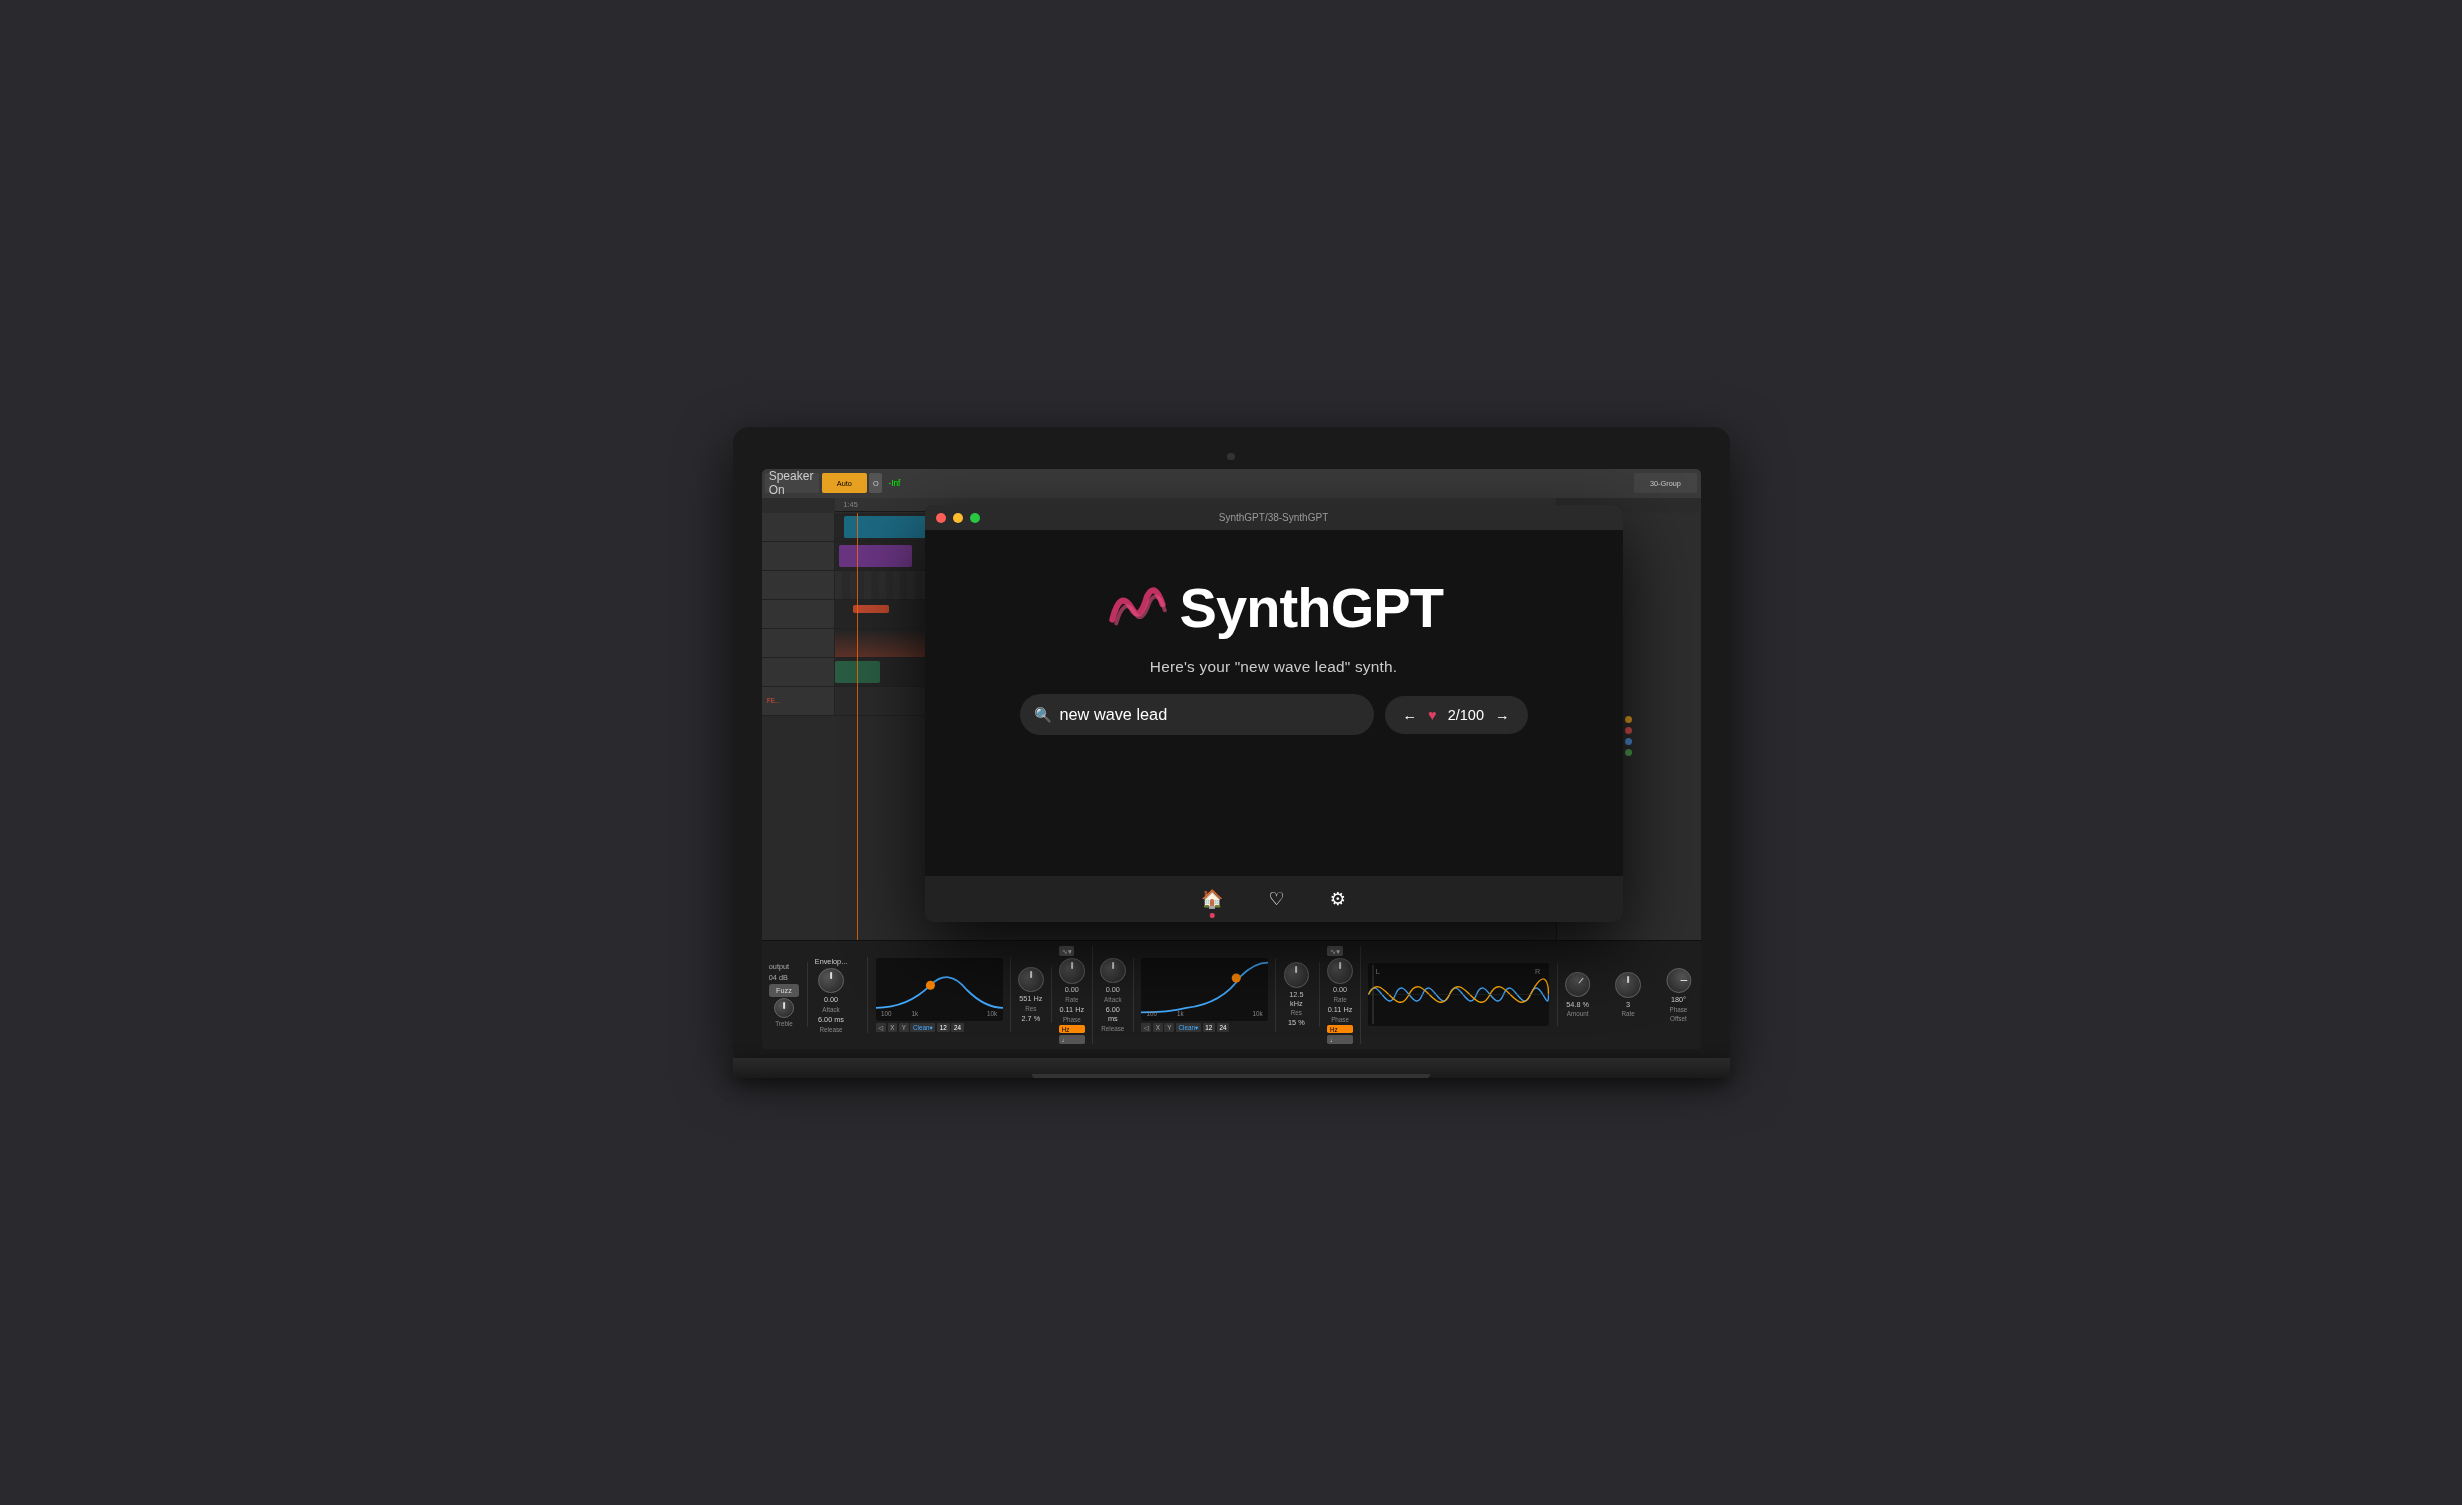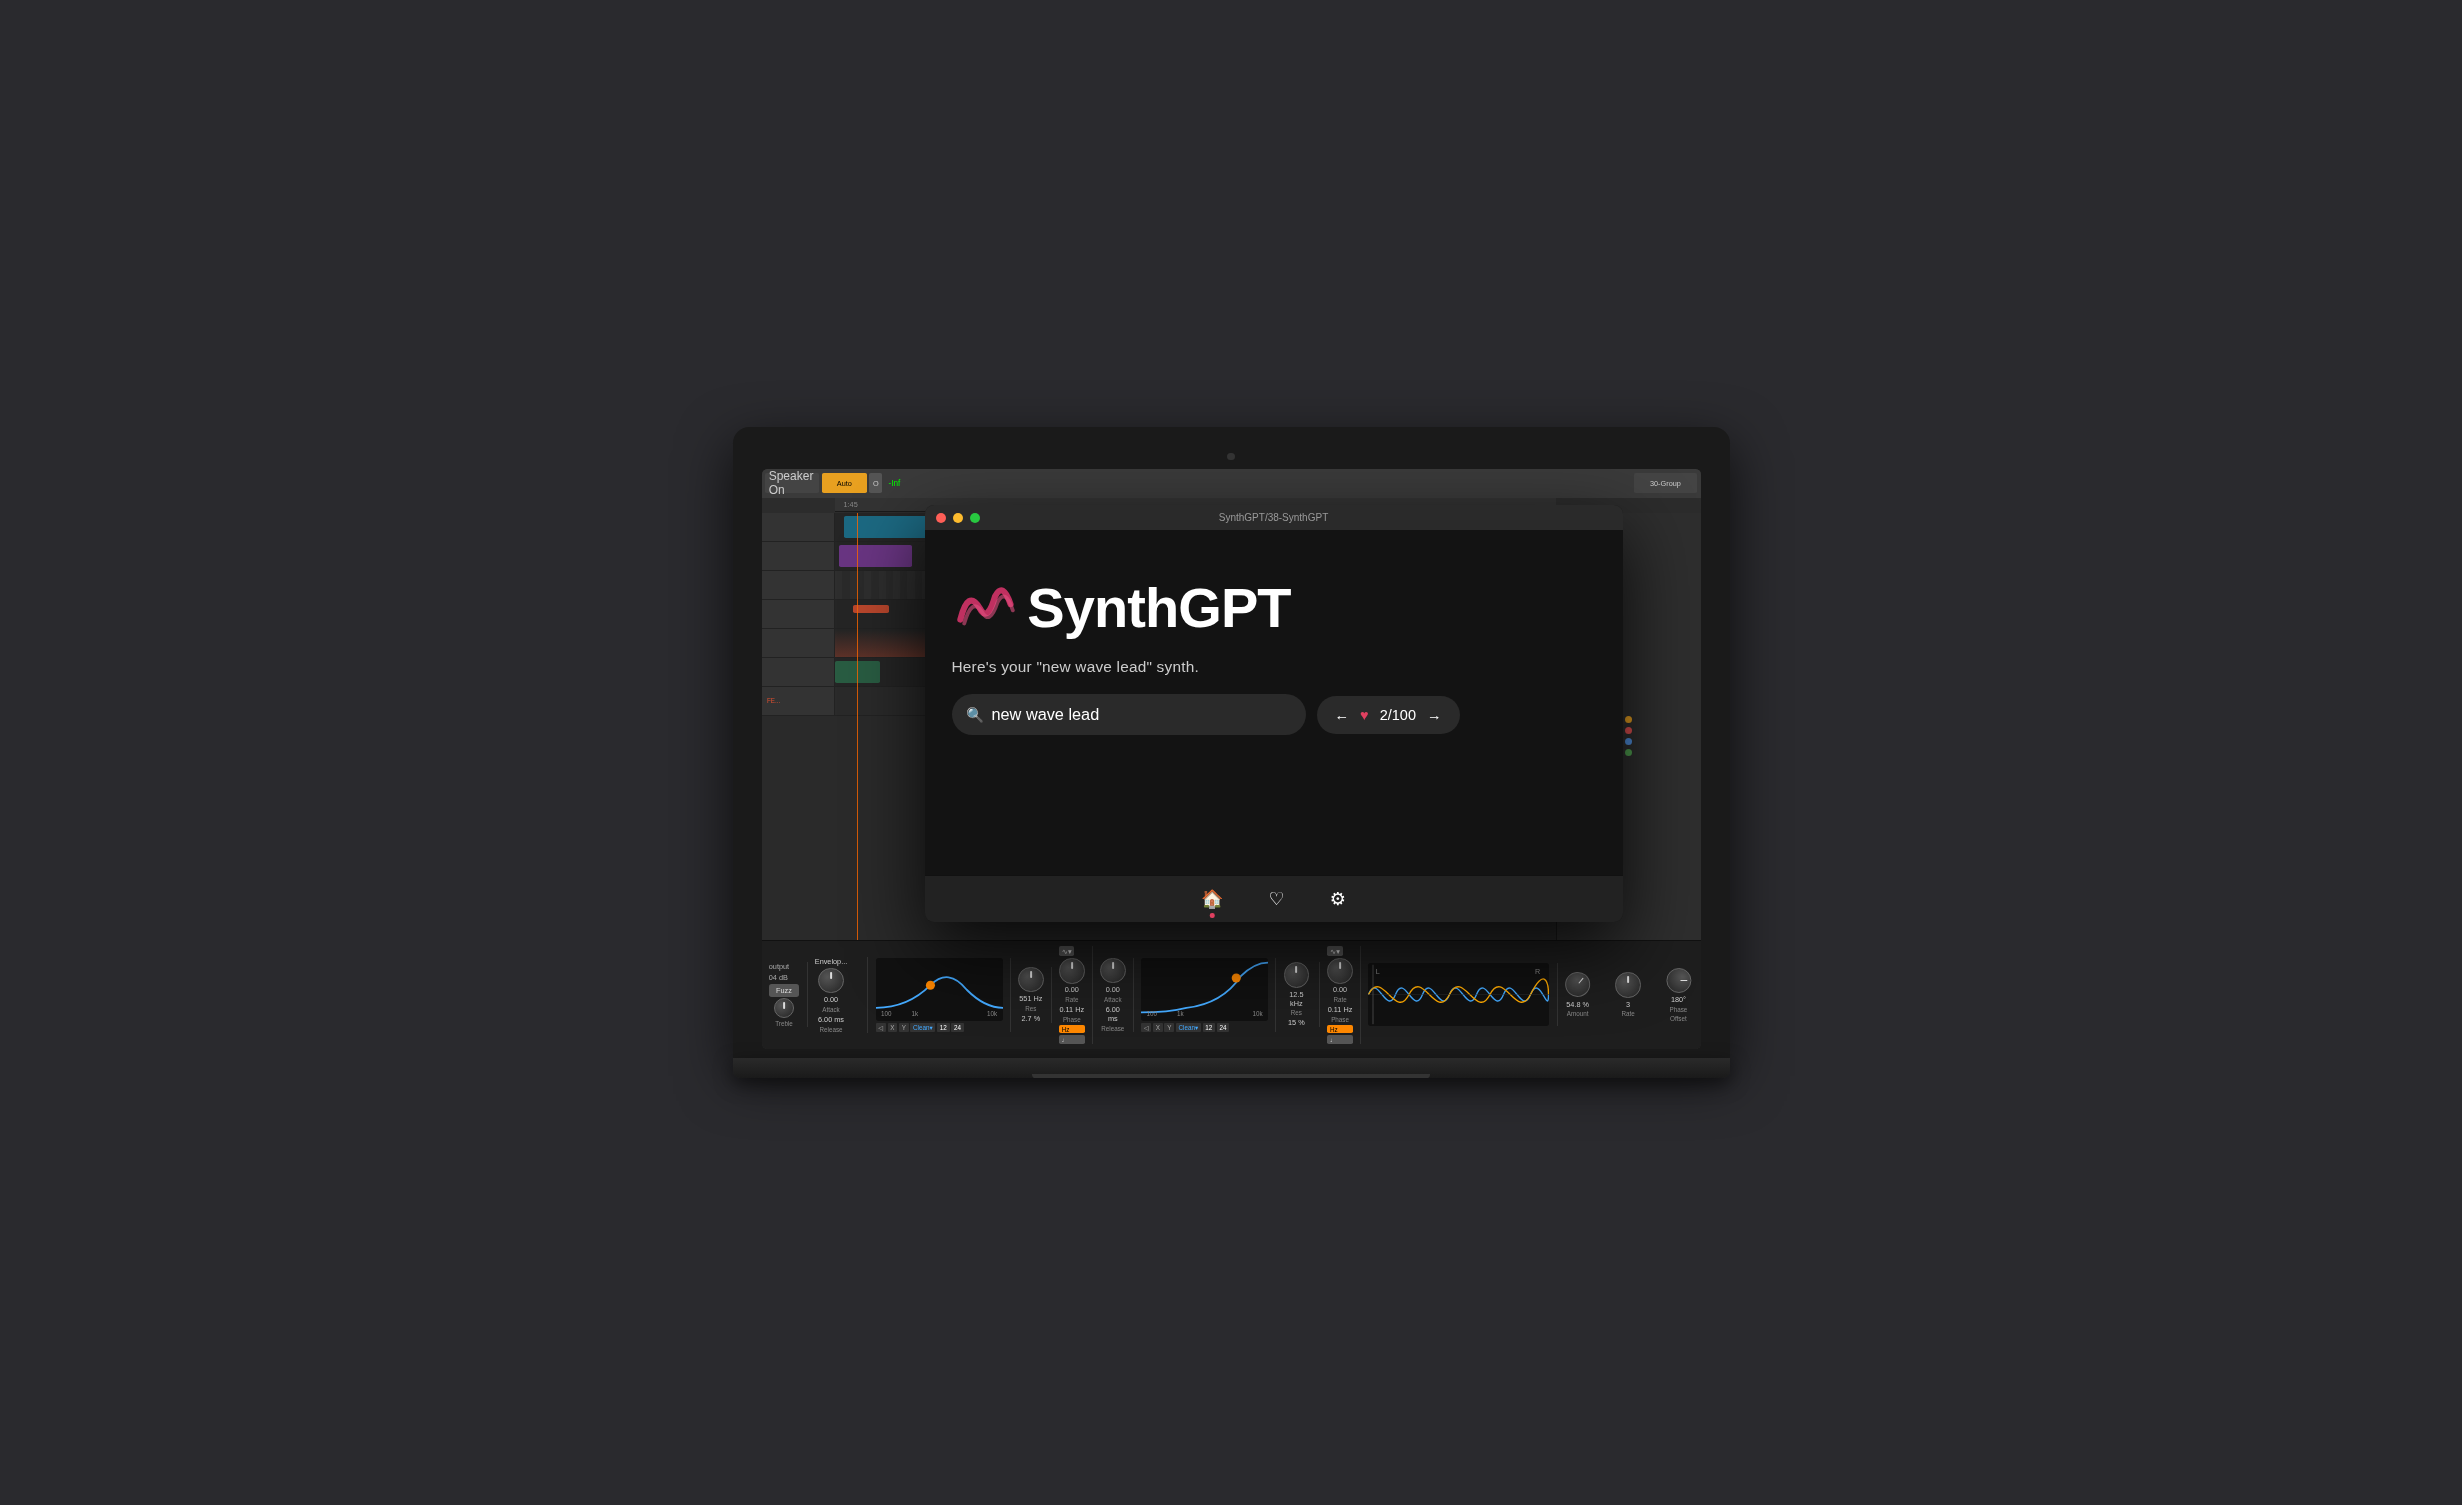--- a/index.html
+++ b/index.html
@@ -277,20 +277,21 @@
 
     .traffic-red { background: #ff5f57; }
     .traffic-yellow { background: #febc2e; }
     .traffic-green { background: #28c840; }
 
     .plugin-main {
       background: #131313;
       padding: 45px 27px 36px;
       display: flex;
       flex-direction: column;
+      align-items: center;
       gap: 18px;
       min-height: 345px;
     }
 
     .plugin-logo-row {
       display: flex;
       align-items: center;
       gap: 12.7px;
     }
 

